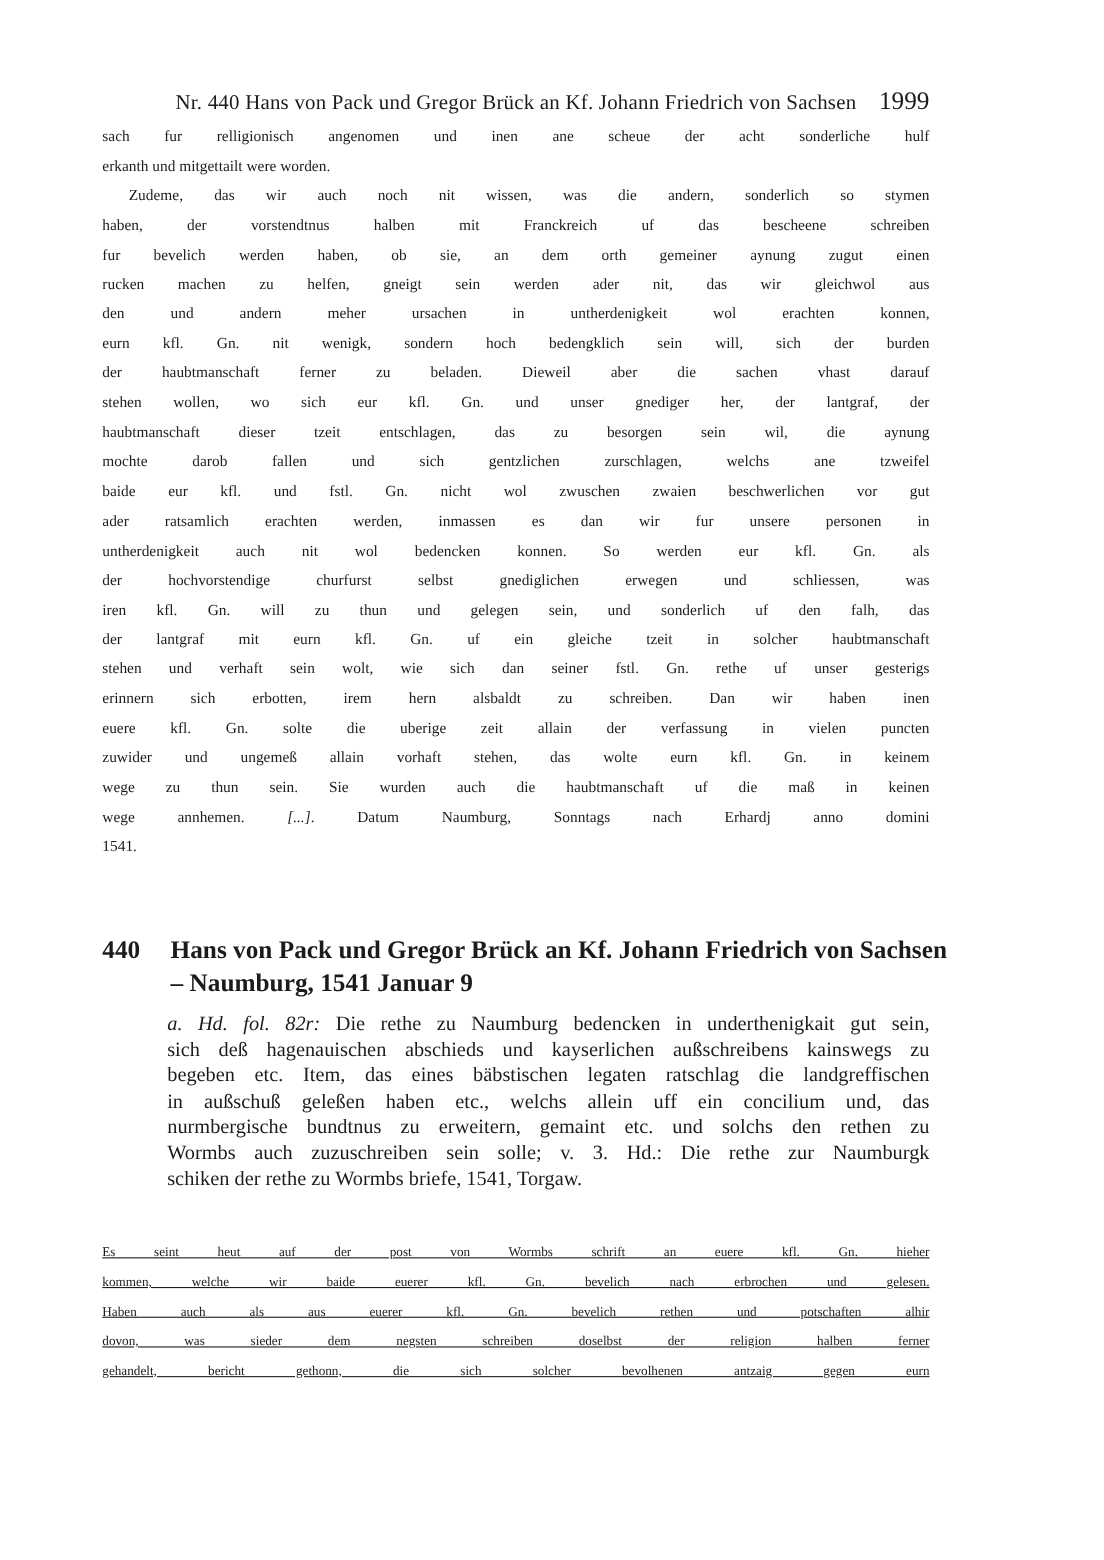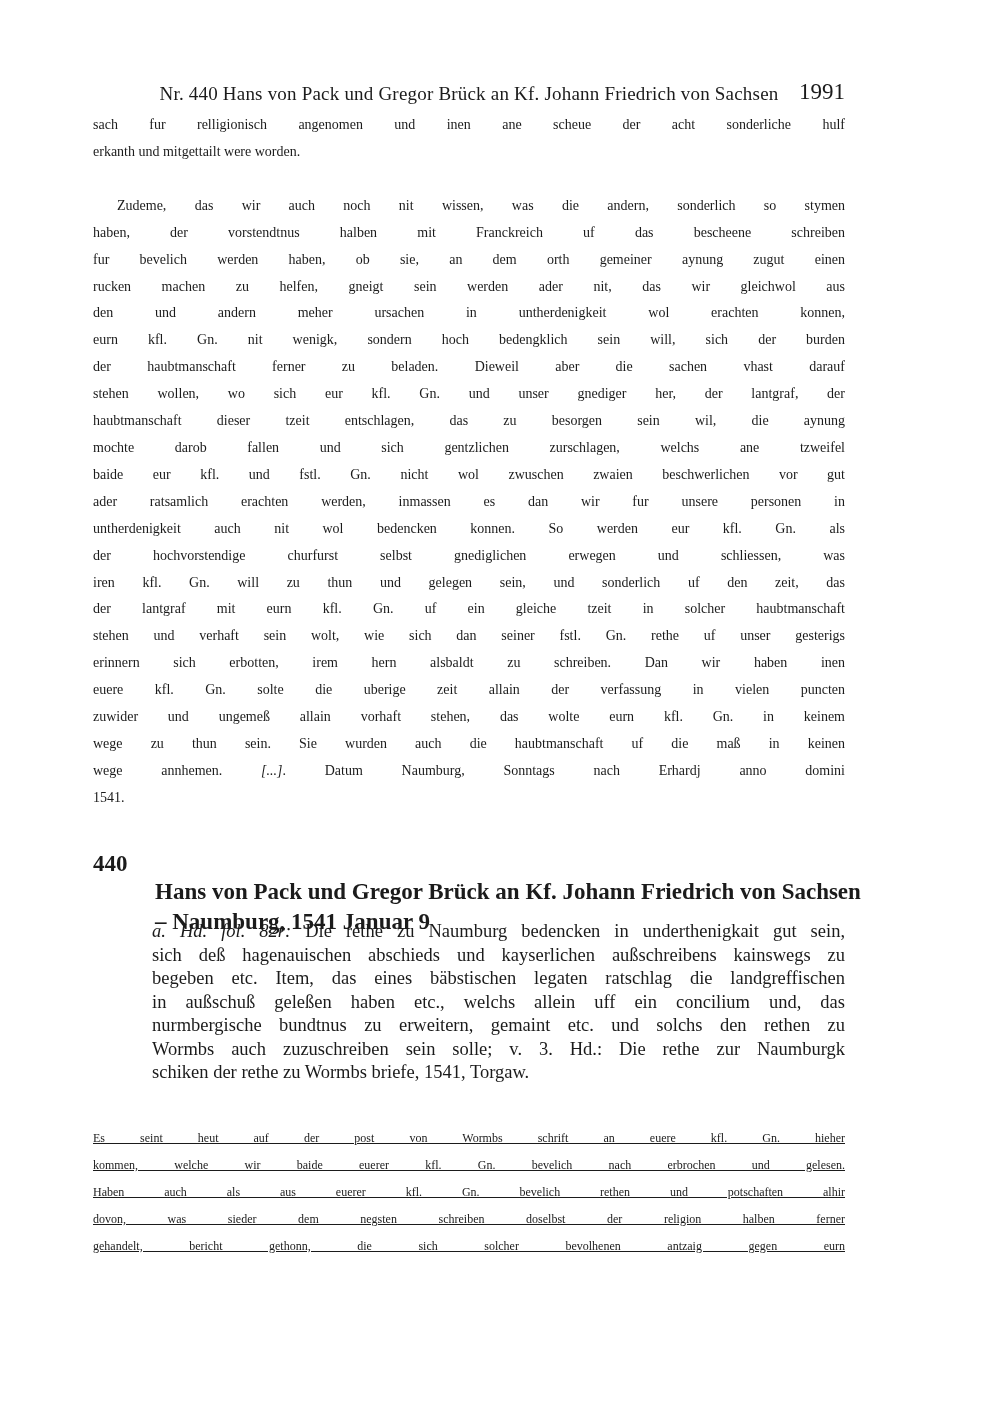--- a/index.html
+++ b/index.html
@@ -45,35 +45,35 @@
     width: 752px;
     font-size: 14px;
     line-height: 26.9px;
   }
   .tline {
     text-align: justify;
     text-align-last: justify;
   }
   .para:not(.cont) > .tline:last-child { text-align-last: left; }
   .note-rest > .tline:last-child { text-align-last: left; }
-  .indent-first > .tline:first-child { text-indent: 24px; margin-top: 27px; }
+  .indent-first > .tline:first-child { text-indent: 24px; }
   .tline.left-last { text-align-last: left; }
   .it { font-style: italic; }
   .entry-heading {
     position: absolute;
     top: 849px;
     left: 93px;
     width: 752px;
     display: flex;
     font-weight: 700;
     font-size: 23px;
     line-height: 30px;
   }
   .entry-num { width: 62px; flex: none; }
-  .entry-title { flex: 1; margin-top: 28px; }
+  .entry-title { flex: 1; }
   .entry-title-line { white-space: nowrap; }
   .note {
     position: absolute;
     top: 920px;
     left: 152px;
     width: 693px;
     font-size: 18.5px;
     line-height: 23.5px;
   }
   .letter-body {
@@ -86,21 +86,21 @@
     text-decoration: underline;
   }
 </style>
 </head>
 <body>
 
 <div class="page">
 
   <div class="running-header">
     <div class="rh-title">Nr. 440 Hans von Pack und Gregor Brück an Kf. Johann Friedrich von Sachsen</div>
-    <div class="rh-page">1991</div>
+    <div class="rh-page">1999</div>
   </div>
 
   <div class="body-block">
     <div class="para">
         <div class="tline">sach fur relligionisch angenomen und inen ane scheue der acht sonderliche hulf</div>
         <div class="tline">erkanth und mitgettailt were worden.</div>
       </div>
     <div class="para cont indent-first">
         <div class="tline">Zudeme, das wir auch noch nit wissen, was die andern, sonderlich so stymen</div>
         <div class="tline">haben, der vorstendtnus halben mit Franckreich uf das bescheene schreiben</div>
@@ -109,21 +109,21 @@
         <div class="tline">den und andern meher ursachen in untherdenigkeit wol erachten konnen,</div>
         <div class="tline">eurn kfl. Gn. nit wenigk, sondern hoch bedengklich sein will, sich der burden</div>
         <div class="tline">der haubtmanschaft ferner zu beladen. Dieweil aber die sachen vhast darauf</div>
         <div class="tline">stehen wollen, wo sich eur kfl. Gn. und unser gnediger her, der lantgraf, der</div>
         <div class="tline">haubtmanschaft dieser tzeit entschlagen, das zu besorgen sein wil, die aynung</div>
         <div class="tline">mochte darob fallen und sich gentzlichen zurschlagen, welchs ane tzweifel</div>
         <div class="tline">baide eur kfl. und fstl. Gn. nicht wol zwuschen zwaien beschwerlichen vor gut</div>
         <div class="tline">ader ratsamlich erachten werden, inmassen es dan wir fur unsere personen in</div>
         <div class="tline">untherdenigkeit auch nit wol bedencken konnen. So werden eur kfl. Gn. als</div>
         <div class="tline">der hochvorstendige churfurst selbst gnediglichen erwegen und schliessen, was</div>
-        <div class="tline">iren kfl. Gn. will zu thun und gelegen sein, und sonderlich uf den zeit, das</div>
+        <div class="tline">iren kfl. Gn. will zu thun und gelegen sein, und sonderlich uf den falh, das</div>
         <div class="tline">der lantgraf mit eurn kfl. Gn. uf ein gleiche tzeit in solcher haubtmanschaft</div>
         <div class="tline">stehen und verhaft sein wolt, wie sich dan seiner fstl. Gn. rethe uf unser gesterigs</div>
         <div class="tline">erinnern sich erbotten, irem hern alsbaldt zu schreiben. Dan wir haben inen</div>
         <div class="tline">euere kfl. Gn. solte die uberige zeit allain der verfassung in vielen puncten</div>
         <div class="tline">zuwider und ungemeß allain vorhaft stehen, das wolte eurn kfl. Gn. in keinem</div>
         <div class="tline">wege zu thun sein. Sie wurden auch die haubtmanschaft uf die maß in keinen</div>
       </div>
     <div class="tline"><span>wege annhemen. </span><span class="it">[...]</span><span>. Datum Naumburg, Sonntags nach Erhardj anno domini</span></div>
     <div class="tline left-last">1541.</div>
   </div>

